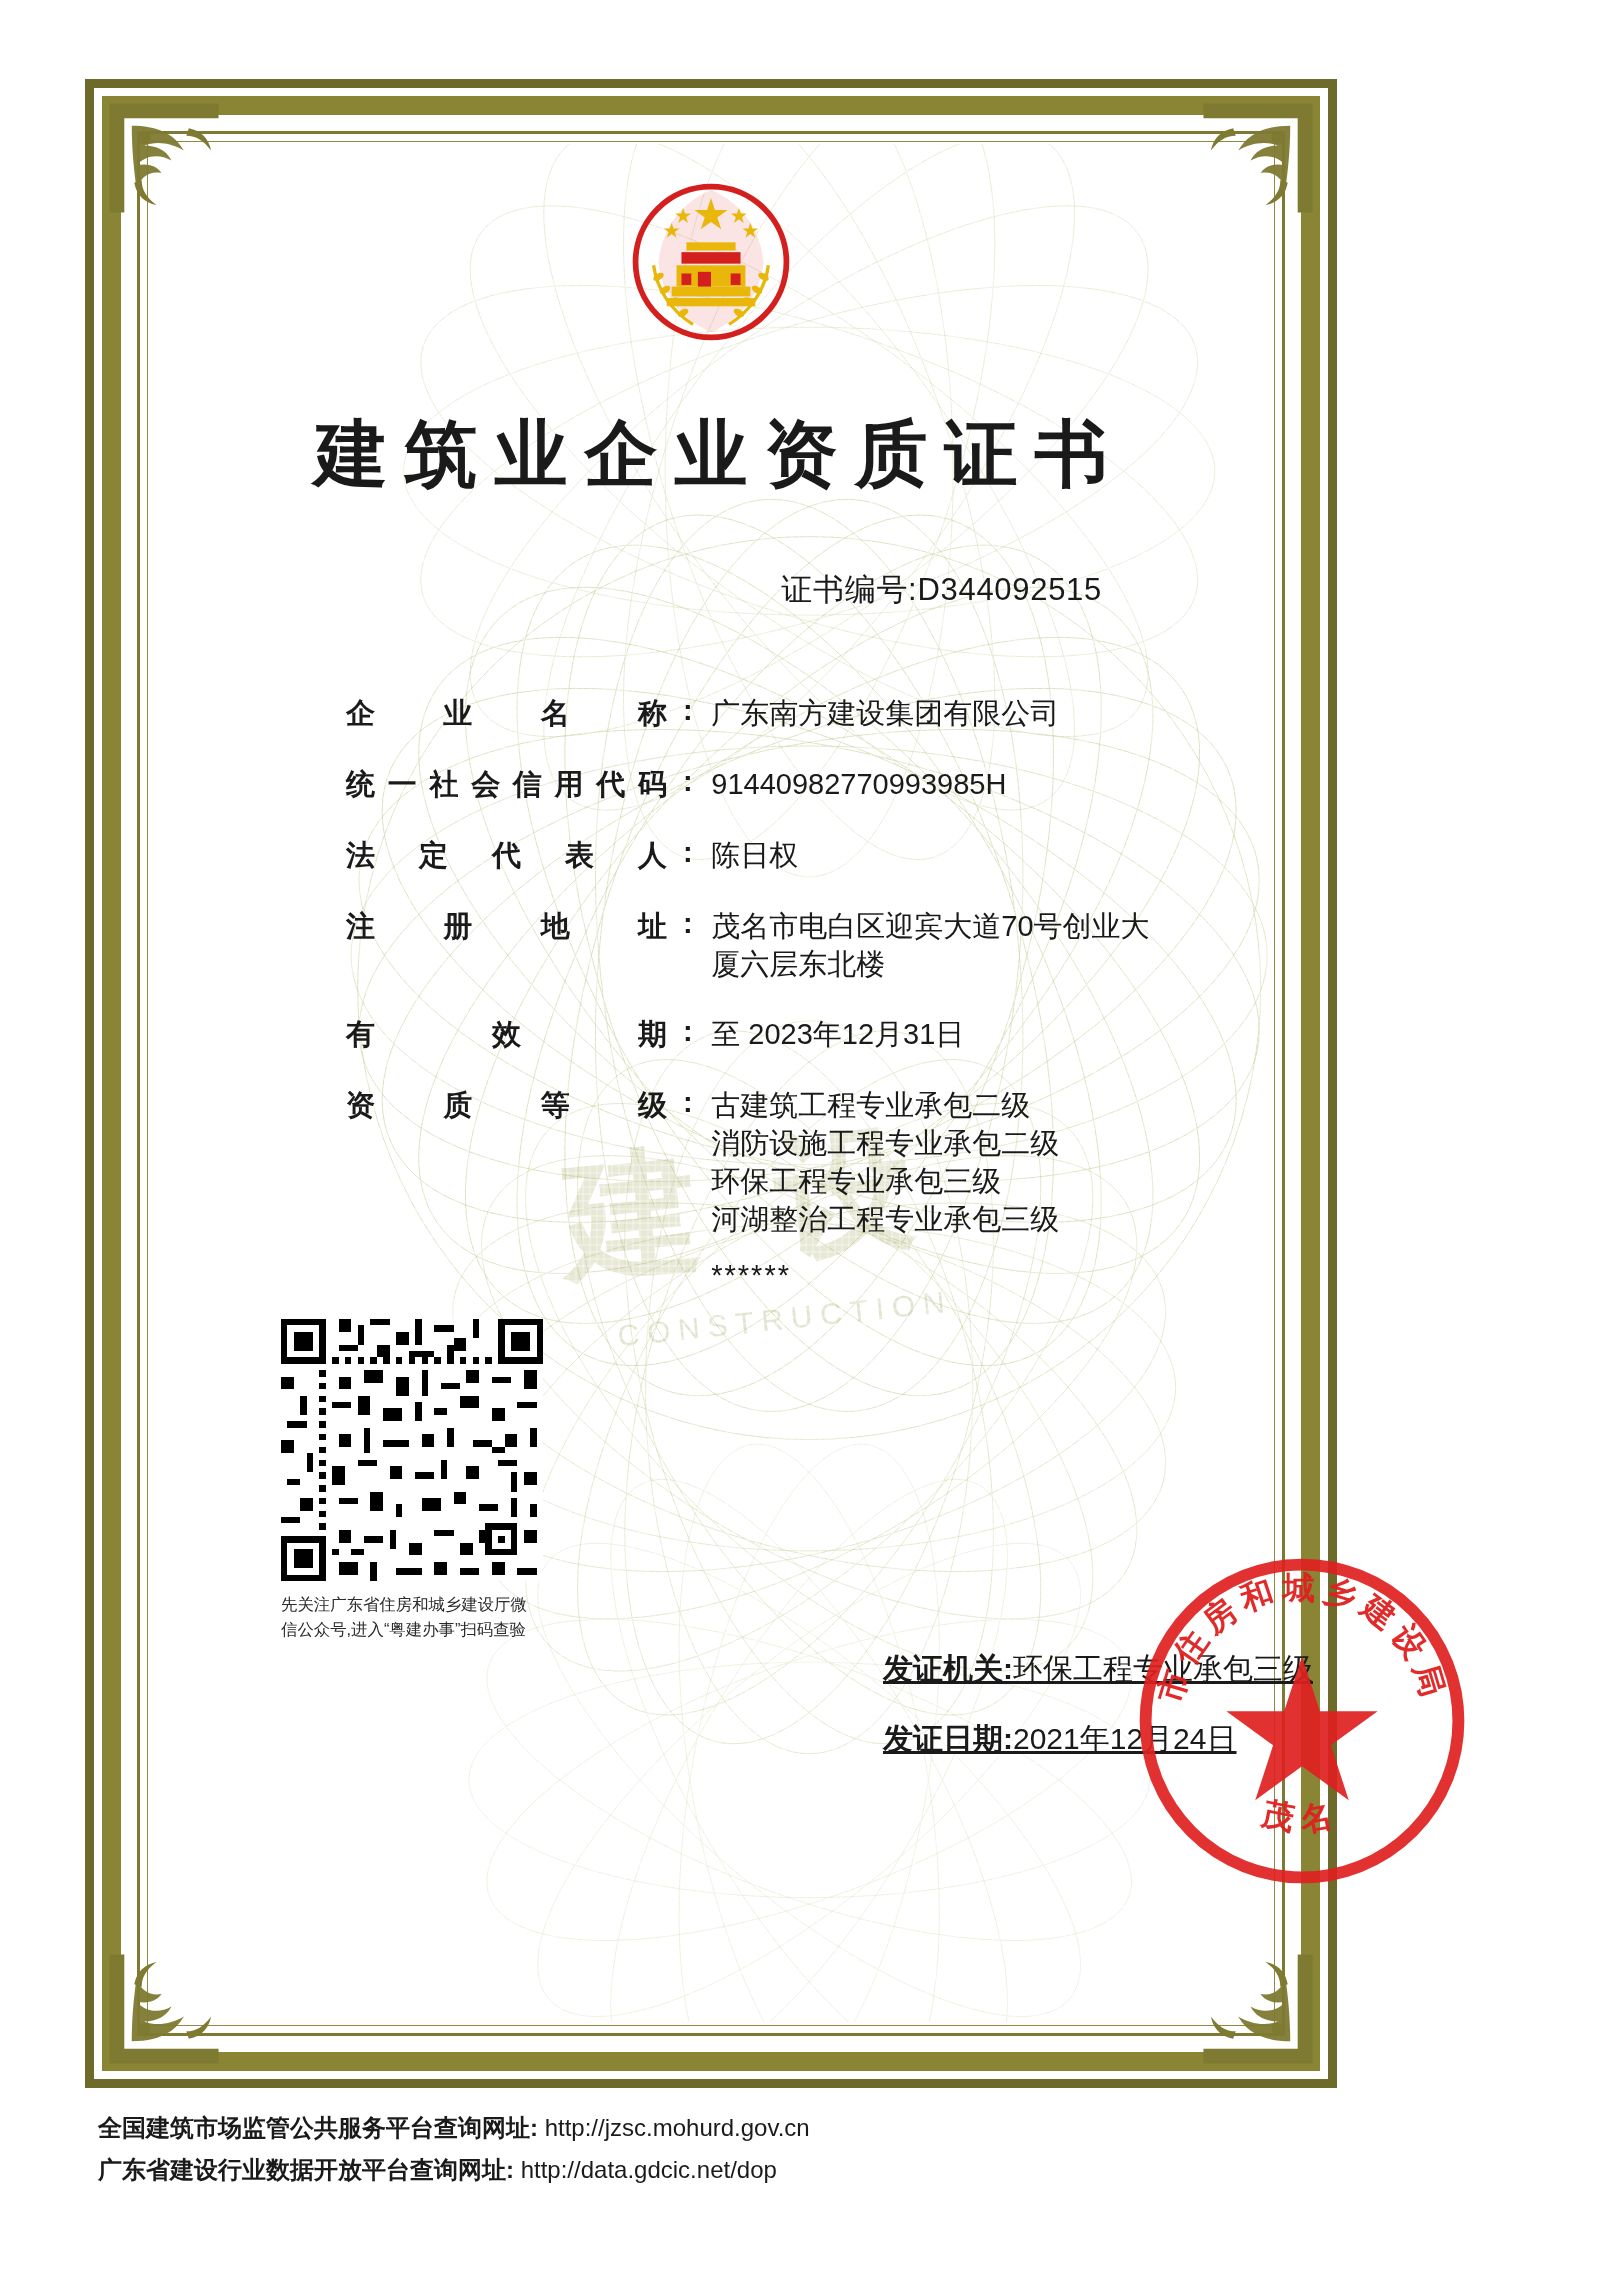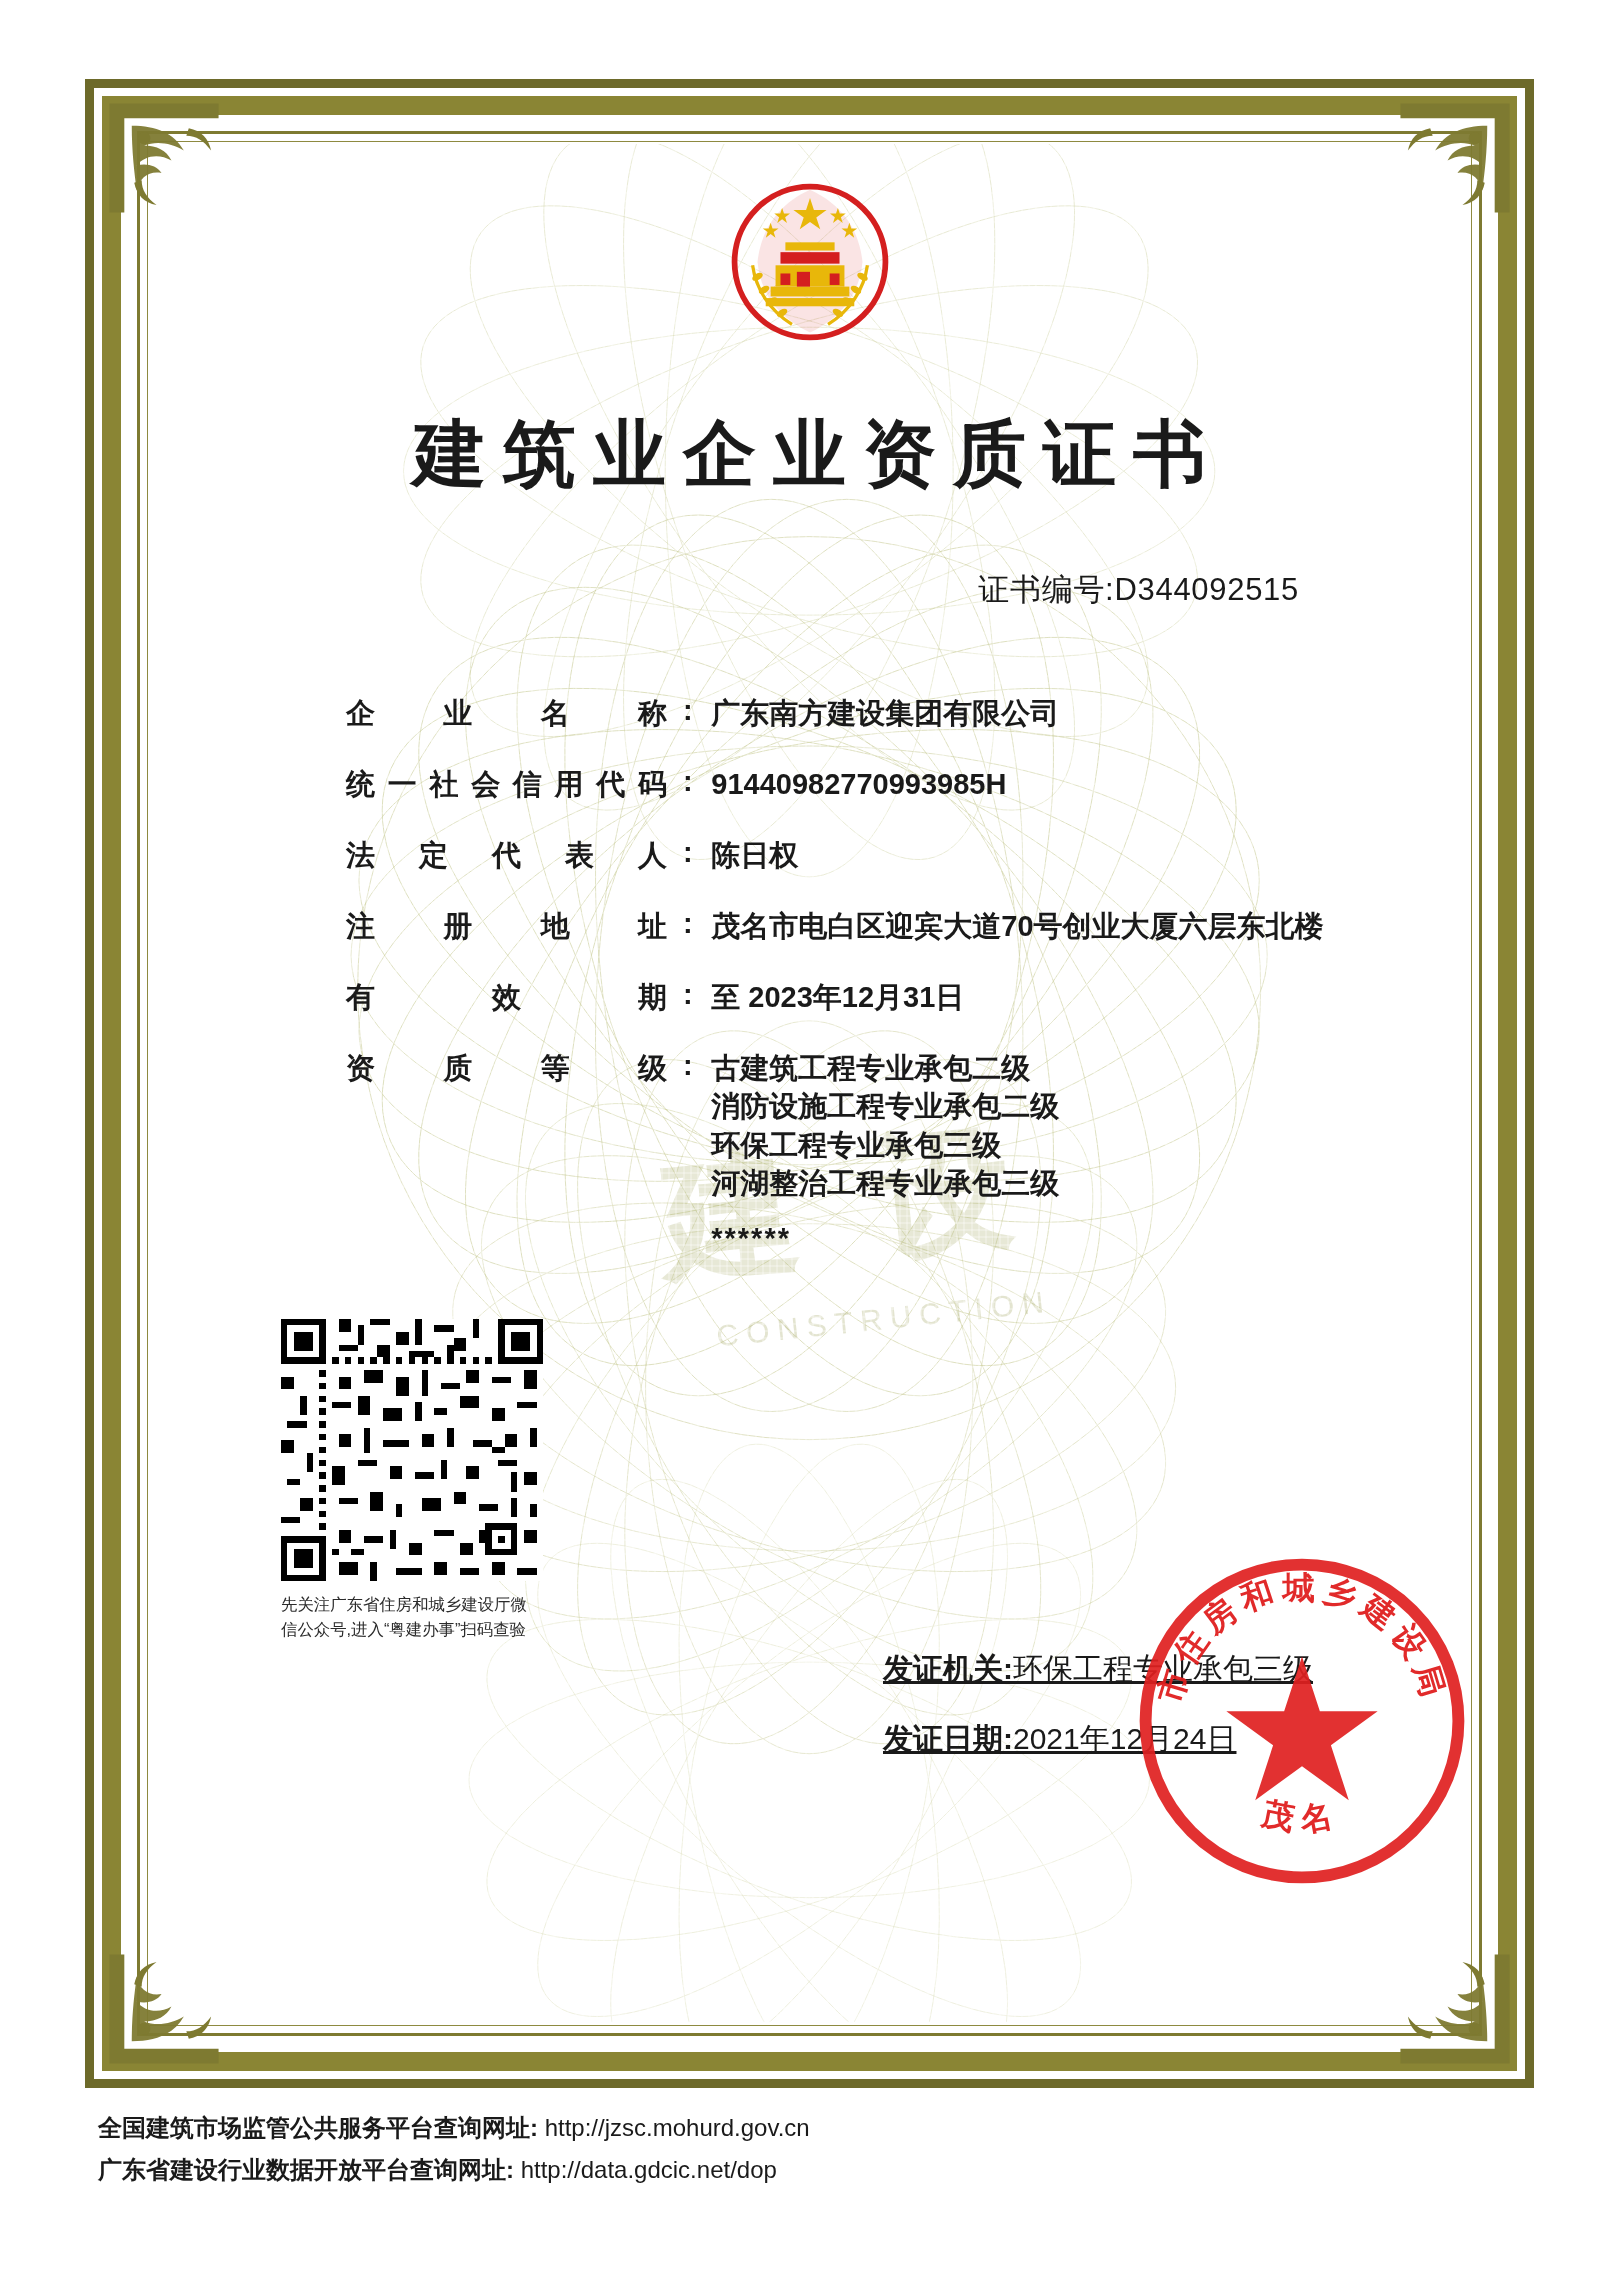--- a/index.html
+++ b/index.html
@@ -13,21 +13,21 @@
     font-family: "Liberation Sans", "DejaVu Sans", sans-serif;
     position: relative;
     overflow: hidden;
   }
 
   
   .cert {
     position: absolute;
     left: 85px;
     top: 79px;
-    width: 1449px;
+    width: 1252px;
     height: 2009px;
     box-sizing: border-box;
   }
 
   
   .border-outer {
     position: absolute;
     inset: 0;
     border: 9.2px solid #6d6a2a;
     box-sizing: border-box;
@@ -171,21 +171,20 @@
     text-align-last: justify;
   }
   .field-colon {
     flex: 0 0 auto;
     font-weight: bold;
     padding: 0 2.6px 0 0;
   }
   .field-value {
     flex: 1;
     line-height: 1.32;
-    font-weight: bold;
   }
   .field-value .line { display: block; }
   .stars { letter-spacing: 2px; }
 
   
   .qr-block {
     position: absolute;
     left: 131px;
     top: 1175px;
     width: 281px;

